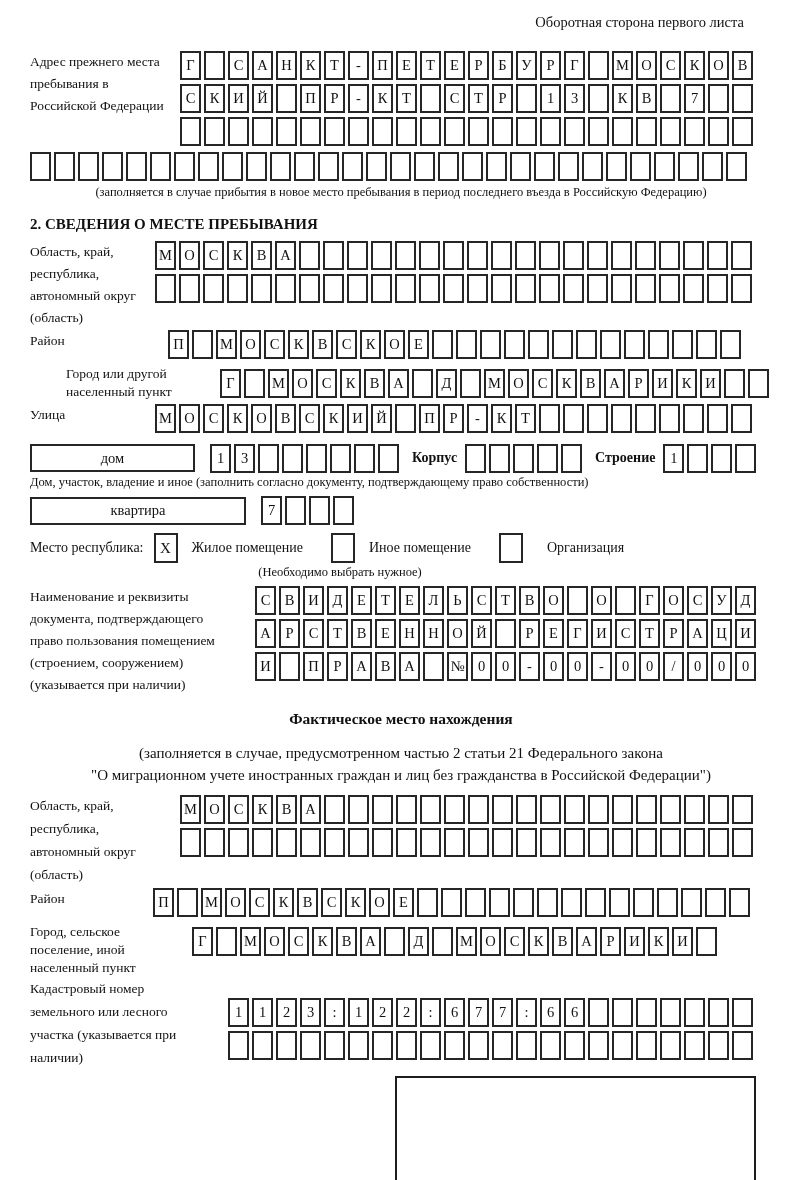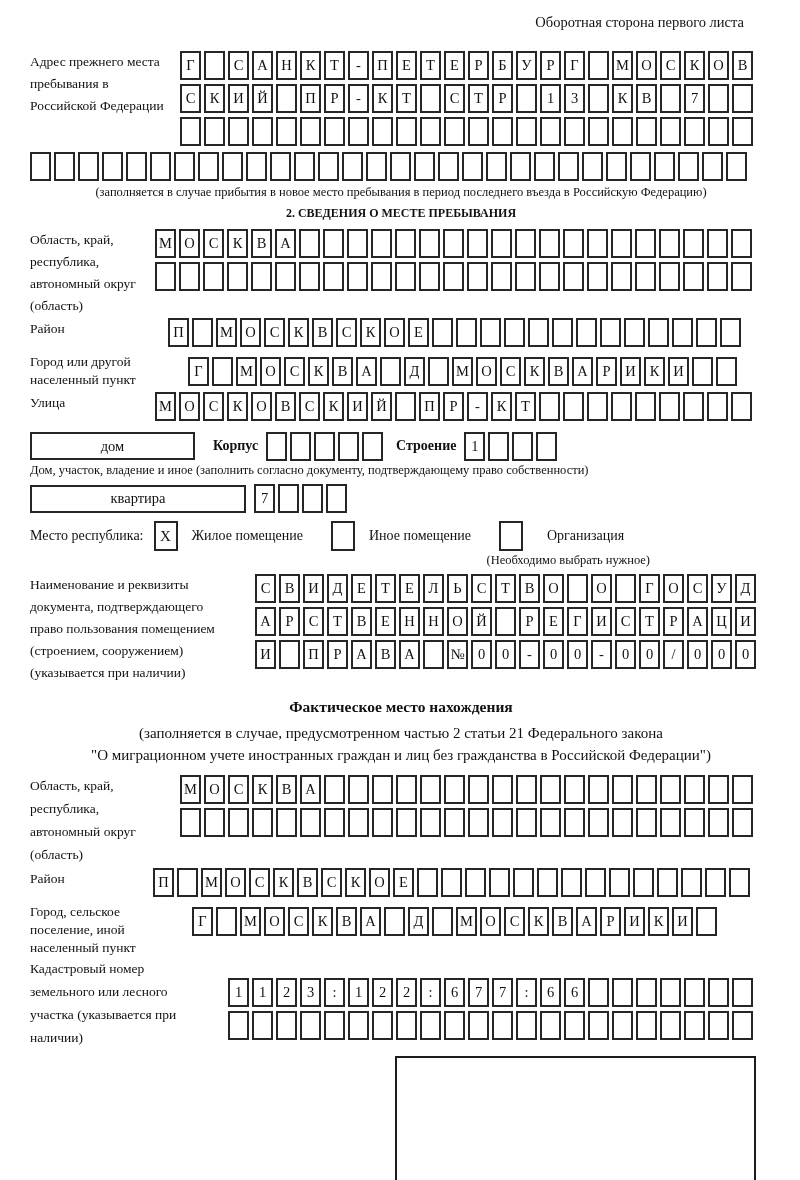--- a/index.html
+++ b/index.html
@@ -4,35 +4,35 @@
 <style>
   html,body{margin:0;padding:0;background:#ffffff;}
   body{width:800px;height:1180px;overflow:hidden;box-sizing:border-box;
        font-family:"Liberation Serif","DejaVu Serif",serif;color:#111;}
   .page{padding:14px 28px 0 30px;box-sizing:border-box;}
 
   .backnote{text-align:right;font-size:14.5px;padding-right:28px;margin-bottom:20px;}
 
   .frow{display:flex;align-items:flex-start;margin-bottom:2px;}
   .label{font-size:13.5px;line-height:1.62;box-sizing:border-box;padding-right:16px;}
-  .w150{width:150px;} .w125{width:125px;} .w138{width:138px;} .w158{width:158px;}
+  .w150{width:150px;} .w125{width:125px;} .w138{width:138px;} .w158{width:158px;margin-left:36px;}
   .w225{width:225px;} .w123{width:123px;} .w162{width:162px;} .w198{width:198px;}
 
   .cellrow{white-space:nowrap;line-height:0;margin-bottom:4px;}
   .cell{display:inline-block;width:17px;height:25px;border:2px solid #262626;margin-right:3px;
         text-align:center;line-height:25px;font-size:14.5px;vertical-align:top;background:#fff;}
 
   .note{font-size:12.5px;margin:2px 0 6px 0;}
   .note.center{text-align:center;}
-  .h2{font-weight:bold;font-size:12px;text-align:center;margin:6px 0 8px 0;}
-  .h3{font-weight:bold;font-size:15.5px;text-align:center;margin:14px 0 6px 0;}
+  .h2{font-weight:bold;font-size:15px;margin:16px 0 8px 0;}
+  .h3{font-weight:bold;font-size:15.5px;text-align:center;margin:14px 0 14px 0;}
   .intro{font-size:15px;text-align:center;line-height:1.5;}
 
   .bigbox{border:2px solid #262626;height:28px;display:inline-flex;align-items:center;
-          justify-content:center;font-size:14.5px;box-sizing:border-box;margin-right:8px;}
+          justify-content:center;font-size:14.5px;box-sizing:border-box;margin-right:15px;}
   .bigbox.dom{width:165px;} .bigbox.kv{width:216px;text-align:right;}
   .inlbl{font-size:14px;line-height:30px;margin:0 8px 0 10px;font-weight:bold;}
   .houserow{display:flex;align-items:center;margin:6px 0 2px 0;}
 
   .placerow{display:flex;align-items:center;margin:8px 0 2px 0;font-size:14px;}
   .chk{display:inline-flex;width:20px;height:26px;border:2px solid #262626;align-items:center;
        justify-content:center;font-size:15px;margin:0 14px 0 10px;}
   .opt{margin-right:18px;}
 
   .factblock .label{line-height:1.7;}
@@ -78,20 +78,21 @@
     <div class="cellrow" style="margin-top:4px;"><span class="cell">Г</span><span class="cell"></span><span class="cell">М</span><span class="cell">О</span><span class="cell">С</span><span class="cell">К</span><span class="cell">В</span><span class="cell">А</span><span class="cell"></span><span class="cell">Д</span><span class="cell"></span><span class="cell">М</span><span class="cell">О</span><span class="cell">С</span><span class="cell">К</span><span class="cell">В</span><span class="cell">А</span><span class="cell">Р</span><span class="cell">И</span><span class="cell">К</span><span class="cell">И</span><span class="cell"></span><span class="cell"></span></div>
   </div>
 
   <div class="frow">
     <div class="label w125">Улица</div>
     <div class="cellrow"><span class="cell">М</span><span class="cell">О</span><span class="cell">С</span><span class="cell">К</span><span class="cell">О</span><span class="cell">В</span><span class="cell">С</span><span class="cell">К</span><span class="cell">И</span><span class="cell">Й</span><span class="cell"></span><span class="cell">П</span><span class="cell">Р</span><span class="cell">-</span><span class="cell">К</span><span class="cell">Т</span><span class="cell"></span><span class="cell"></span><span class="cell"></span><span class="cell"></span><span class="cell"></span><span class="cell"></span><span class="cell"></span><span class="cell"></span><span class="cell"></span></div>
   </div>
 
   <div class="houserow">
     <span class="bigbox dom">дом</span>
+    <span class="cellrow mb0"><span class="cell">1</span><span class="cell">3</span><span class="cell"></span><span class="cell"></span><span class="cell"></span><span class="cell"></span><span class="cell"></span><span class="cell"></span></span>
     <span class="inlbl">Корпус</span>
     <span class="cellrow mb0"><span class="cell"></span><span class="cell"></span><span class="cell"></span><span class="cell"></span><span class="cell"></span></span>
     <span class="inlbl">Строение</span>
     <span class="cellrow mb0"><span class="cell">1</span><span class="cell"></span><span class="cell"></span><span class="cell"></span></span>
   </div>
   <div class="note">Дом, участок, владение и иное (заполнить согласно документу, подтверждающему право собственности)</div>
 
   <div class="houserow">
     <span class="bigbox kv">квартира</span>
     <span class="cellrow mb0"><span class="cell">7</span><span class="cell"></span><span class="cell"></span><span class="cell"></span></span>
@@ -99,21 +100,21 @@
 
   <div class="placerow">
     <span>Место республика:</span>
     <span class="chk">X</span>
     <span class="opt">Жилое помещение</span>
     <span class="chk"></span>
     <span class="opt">Иное помещение</span>
     <span class="chk" style="margin-right:24px;"></span>
     <span class="opt">Организация</span>
   </div>
-  <div class="note" style="text-align:right;width:620px;">(Необходимо выбрать нужное)</div>
+  <div class="note" style="text-align:center;width:620px;">(Необходимо выбрать нужное)</div>
 
   <div class="frow mt6">
     <div class="label w225">Наименование и реквизиты документа, подтверждающего право пользования помещением (строением, сооружением) (указывается при наличии)</div>
     <div>
       <div class="cellrow"><span class="cell">С</span><span class="cell">В</span><span class="cell">И</span><span class="cell">Д</span><span class="cell">Е</span><span class="cell">Т</span><span class="cell">Е</span><span class="cell">Л</span><span class="cell">Ь</span><span class="cell">С</span><span class="cell">Т</span><span class="cell">В</span><span class="cell">О</span><span class="cell"></span><span class="cell">О</span><span class="cell"></span><span class="cell">Г</span><span class="cell">О</span><span class="cell">С</span><span class="cell">У</span><span class="cell">Д</span></div>
       <div class="cellrow"><span class="cell">А</span><span class="cell">Р</span><span class="cell">С</span><span class="cell">Т</span><span class="cell">В</span><span class="cell">Е</span><span class="cell">Н</span><span class="cell">Н</span><span class="cell">О</span><span class="cell">Й</span><span class="cell"></span><span class="cell">Р</span><span class="cell">Е</span><span class="cell">Г</span><span class="cell">И</span><span class="cell">С</span><span class="cell">Т</span><span class="cell">Р</span><span class="cell">А</span><span class="cell">Ц</span><span class="cell">И</span></div>
       <div class="cellrow"><span class="cell">И</span><span class="cell"></span><span class="cell">П</span><span class="cell">Р</span><span class="cell">А</span><span class="cell">В</span><span class="cell">А</span><span class="cell"></span><span class="cell">№</span><span class="cell">0</span><span class="cell">0</span><span class="cell">-</span><span class="cell">0</span><span class="cell">0</span><span class="cell">-</span><span class="cell">0</span><span class="cell">0</span><span class="cell">/</span><span class="cell">0</span><span class="cell">0</span><span class="cell">0</span></div>
     </div>
   </div>
 

